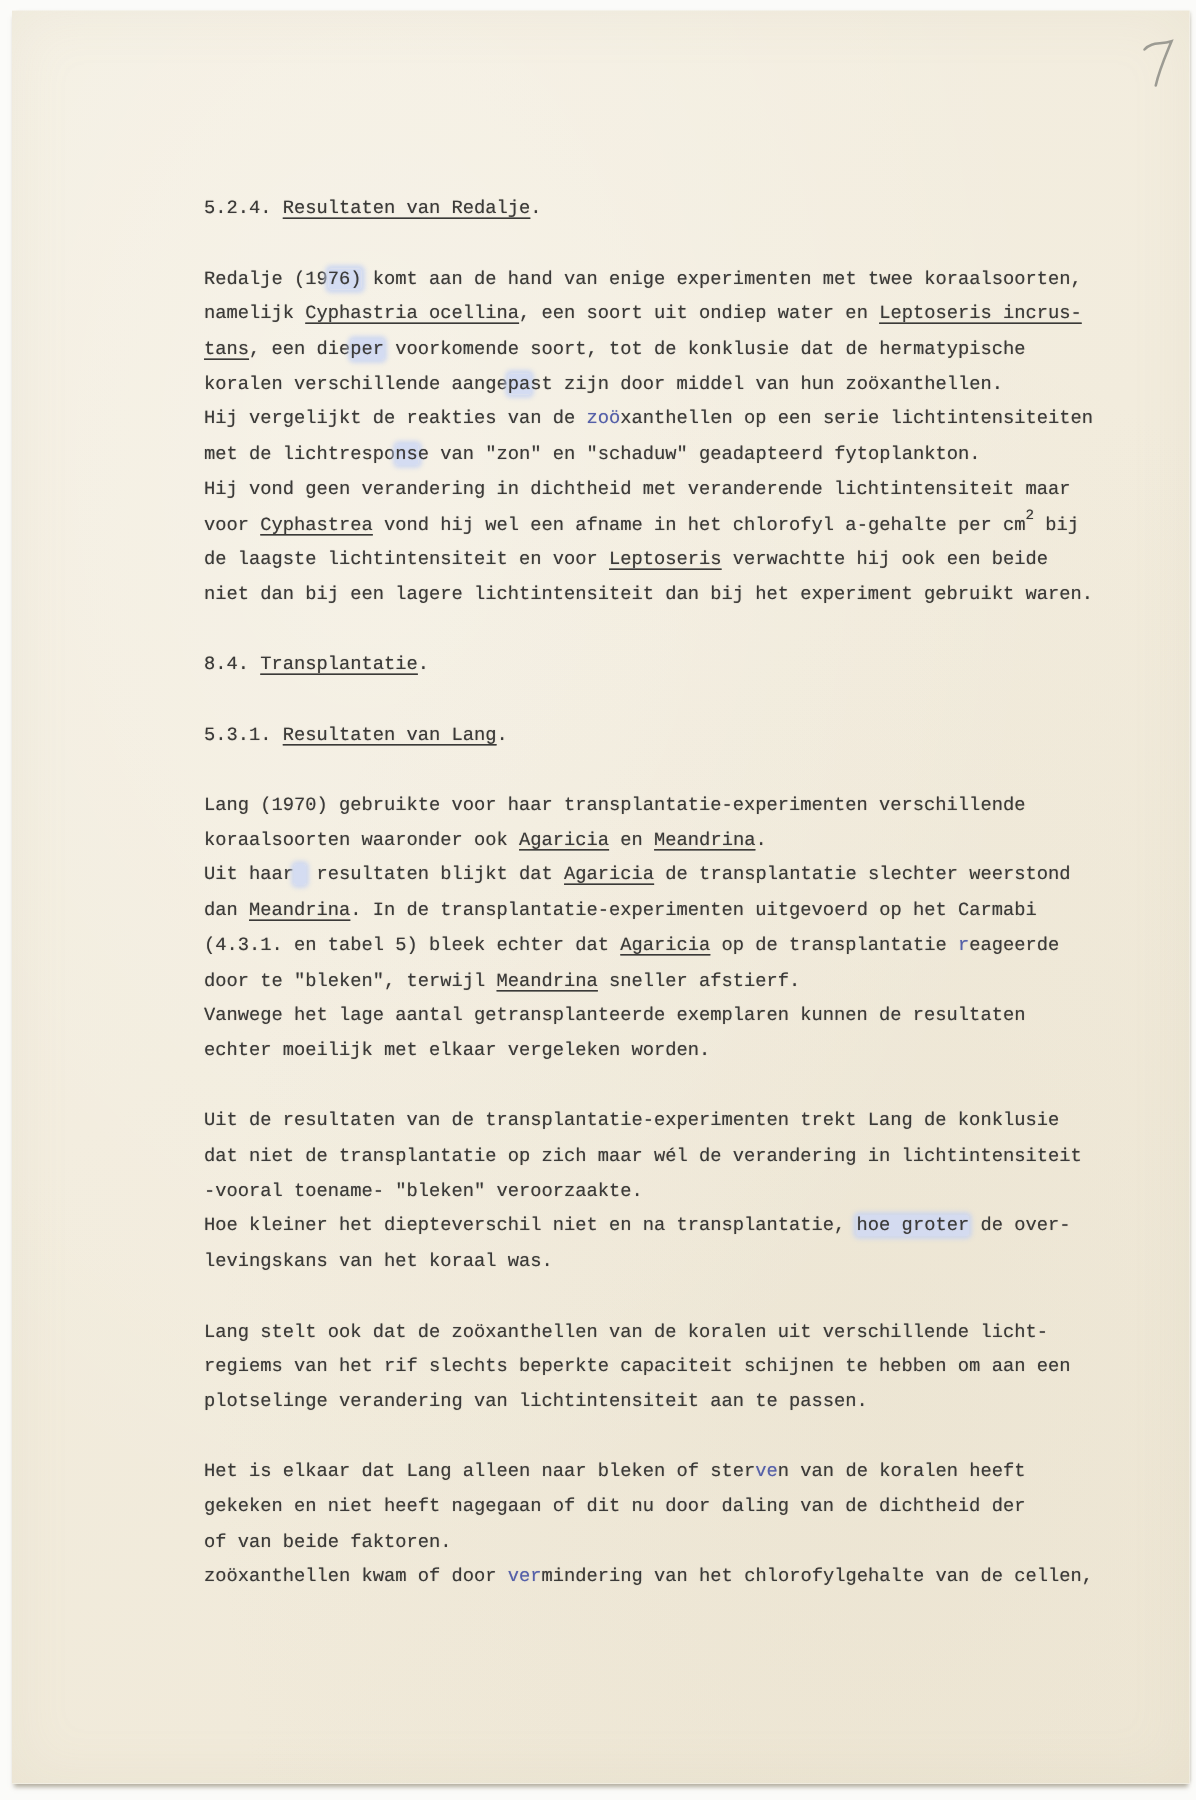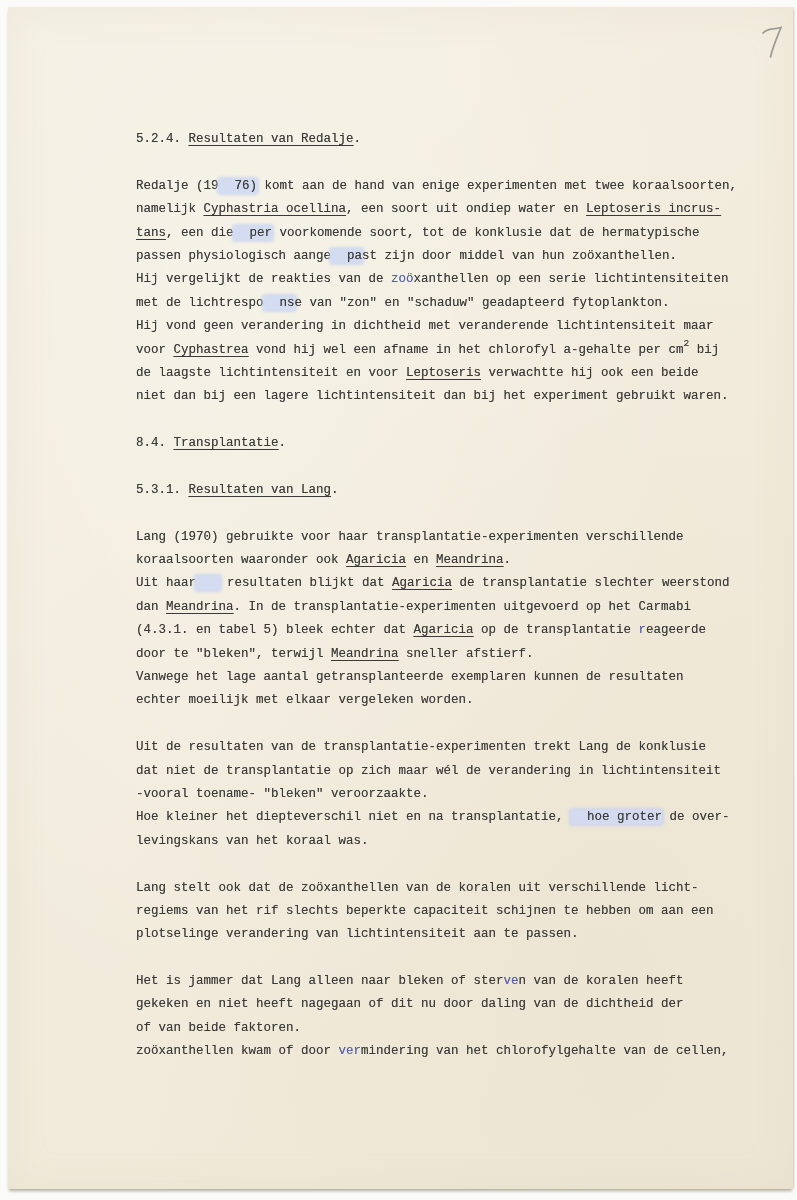--- a/index.html
+++ b/index.html
@@ -43,21 +43,20 @@
   .line.sp { height: 23.4px; }
   .u {
     text-decoration: underline;
     text-underline-offset: 3px;
     text-decoration-thickness: 1px;
   }
   .hl {
     background: rgba(208,217,243,0.9);
     box-shadow: 0 0 3px 2px rgba(198,210,243,0.8);
     border-radius: 2px;
-    padding-left: 16px;
   }
   .blue { color: #5560a8; text-shadow: 0 0 0.6px rgba(85,96,168,0.6); text-align: center; }
   sup {
     font-size: 9.5px;
     line-height: 0;
     position: relative;
     top: -1px;
     vertical-align: super;
   }
 </style>
@@ -73,21 +72,21 @@
         <path d="M3 10 C 8 4.5, 13 7, 21 4.5 C 18 12, 13 23, 10.5 34" fill="none" stroke="#8d8d86" stroke-width="1.7" stroke-linecap="round" opacity="0.85"></path>
       </svg>
     </div>
 
     <div class="doc-body">
         <div class="line"><span>5.2.4. </span><span class="u">Resultaten van Redalje</span><span>.</span></div>
         <div class="line sp"></div>
         <div class="line"><span>Redalje (19</span><span class="hl">76)</span><span> komt aan de hand van enige experimenten met twee koraalsoorten,</span></div>
         <div class="line"><span>namelijk </span><span class="u">Cyphastria ocellina</span><span>, een soort uit ondiep water en </span><span class="u">Leptoseris incrus-</span></div>
         <div class="line"><span class="u">tans</span><span>, een die</span><span class="hl">per</span><span> voorkomende soort, tot de konklusie dat de hermatypische</span></div>
-        <div class="line"><span>passen physiologisch aange</span><span class="hl">pa</span><span>st zijn door middel van hun zoöxanthellen.</span></div>
+        <div class="line"><span>koralen verschillende aange</span><span class="hl">pa</span><span>st zijn door middel van hun zoöxanthellen.</span></div>
         <div class="line"><span>Hij vergelijkt de reakties van de </span><span class="blue">zoö</span><span>xanthellen op een serie lichtintensiteiten</span></div>
         <div class="line"><span>met de lichtrespo</span><span class="hl">ns</span><span>e van "zon" en "schaduw" geadapteerd fytoplankton.</span></div>
         <div class="line"><span>Hij vond geen verandering in dichtheid met veranderende lichtintensiteit maar</span></div>
         <div class="line"><span>voor </span><span class="u">Cyphastrea</span><span> vond hij wel een afname in het chlorofyl a-gehalte per cm</span><sup>2</sup><span> bij</span></div>
         <div class="line"><span>de laagste lichtintensiteit en voor </span><span class="u">Leptoseris</span><span> verwachtte hij ook een beide</span></div>
         <div class="line"><span>niet dan bij een lagere lichtintensiteit dan bij het experiment gebruikt waren.</span></div>
         <div class="line sp"></div>
         <div class="line"><span>8.4. </span><span class="u">Transplantatie</span><span>.</span></div>
         <div class="line sp"></div>
         <div class="line"><span>5.3.1. </span><span class="u">Resultaten van Lang</span><span>.</span></div>
@@ -104,20 +103,20 @@
         <div class="line"><span>Uit de resultaten van de transplantatie-experimenten trekt Lang de konklusie</span></div>
         <div class="line"><span>dat niet de transplantatie op zich maar wél de verandering in lichtintensiteit</span></div>
         <div class="line"><span>-vooral toename- "bleken" veroorzaakte.</span></div>
         <div class="line"><span>Hoe kleiner het diepteverschil niet en na transplantatie, </span><span class="hl">hoe groter</span><span> de over-</span></div>
         <div class="line"><span>levingskans van het koraal was.</span></div>
         <div class="line sp"></div>
         <div class="line"><span>Lang stelt ook dat de zoöxanthellen van de koralen uit verschillende licht-</span></div>
         <div class="line"><span>regiems van het rif slechts beperkte capaciteit schijnen te hebben om aan een</span></div>
         <div class="line"><span>plotselinge verandering van lichtintensiteit aan te passen.</span></div>
         <div class="line sp"></div>
-        <div class="line"><span>Het is jammer dat Lang alleen naar bleken of ster</span><span class="blue">ve</span><span>n van de koralen heeft</span></div>
+        <div class="line"><span>Het is elkaar dat Lang alleen naar bleken of ster</span><span class="blue">ve</span><span>n van de koralen heeft</span></div>
         <div class="line"><span>gekeken en niet heeft nagegaan of dit nu door daling van de dichtheid der</span></div>
         <div class="line"><span>of van beide faktoren.</span></div>
         <div class="line"><span>zoöxanthellen kwam of door </span><span class="blue">ver</span><span>mindering van het chlorofylgehalte van de cellen,</span></div>
       </div>
 
   </div>
 </div>
 
 </body></html>

